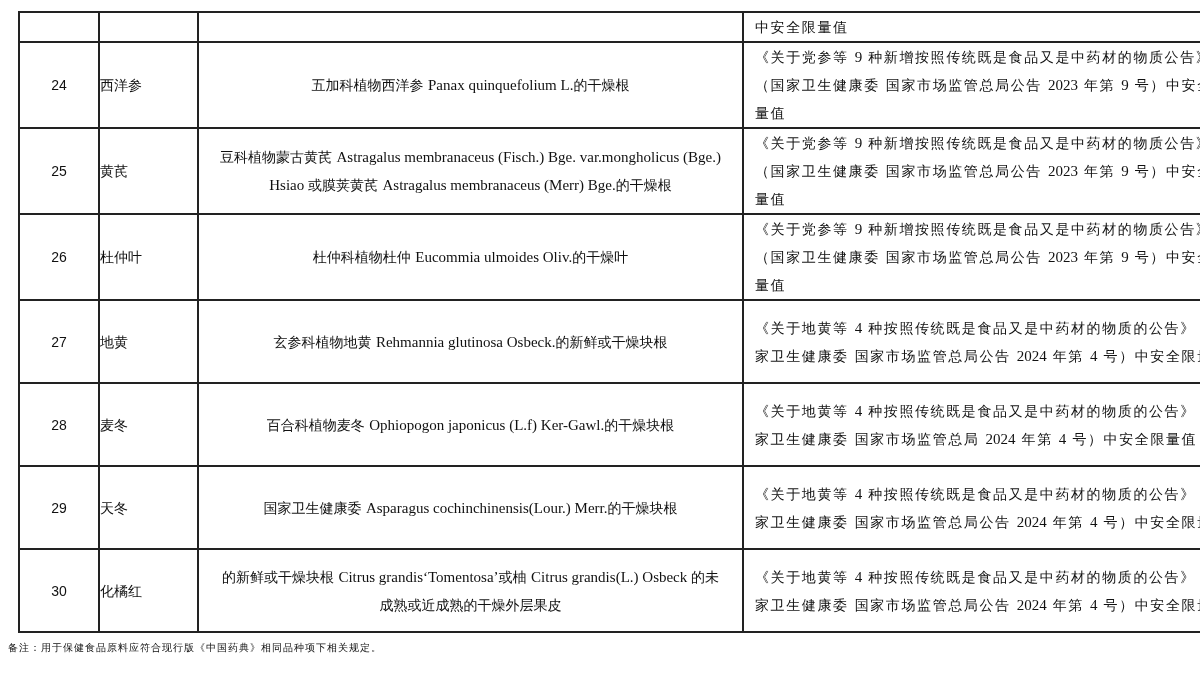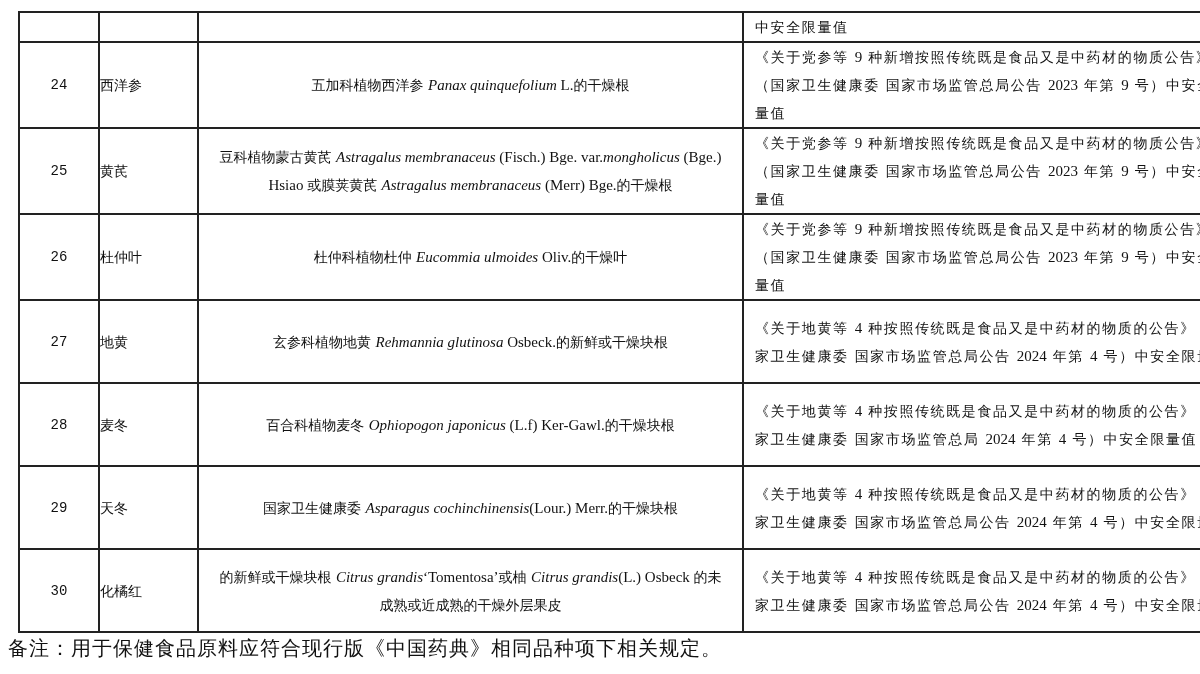--- a/index.html
+++ b/index.html
@@ -28,21 +28,21 @@
     padding: 0;
     vertical-align: middle;
     font-size: 14px;
     line-height: 28px;
   }
   .tbl tr.row-cont td { height: 26px; }
   .tbl tr.row-main td { height: 81px; }
   .c-no {
     width: 78px;
     text-align: center;
-    font-family: Liberation Mono, monospace;
+    font-family: Liberation Sans, sans-serif;
     font-size: 15px;
   }
   .c-name {
     width: 97px;
     text-align: left;
   }
   .c-src {
     width: 503px;
     text-align: center;
     padding: 0 20px !important;
@@ -51,26 +51,26 @@
     width: 478px;
     text-align: left;
     padding: 0 6px 0 11px !important;
     letter-spacing: 1.6px;
   }
   .latin {
     font-family: "Liberation Serif", serif;
     font-size: 15px;
     letter-spacing: 0;
   }
-  .it { font-style: italic; }
+  .it { }
   .note {
     position: absolute;
     left: 8px;
     top: 636px;
-    font-size: 20px;
+    font-size: 10px;
     line-height: 24px;
     letter-spacing: 1px;
     text-align: right;
   }
 </style>
 </head>
 <body>
 
 <table class="tbl">
   <tbody id="tbody">

